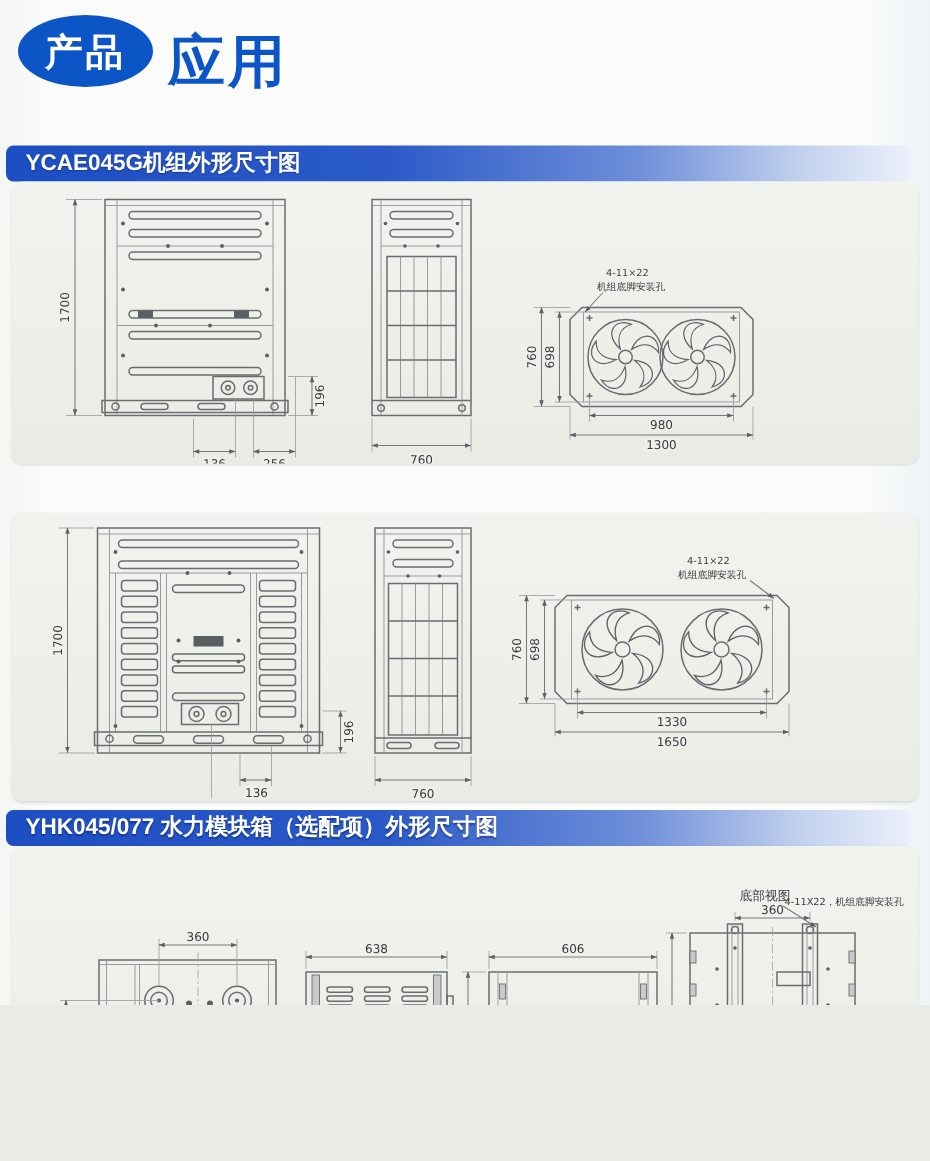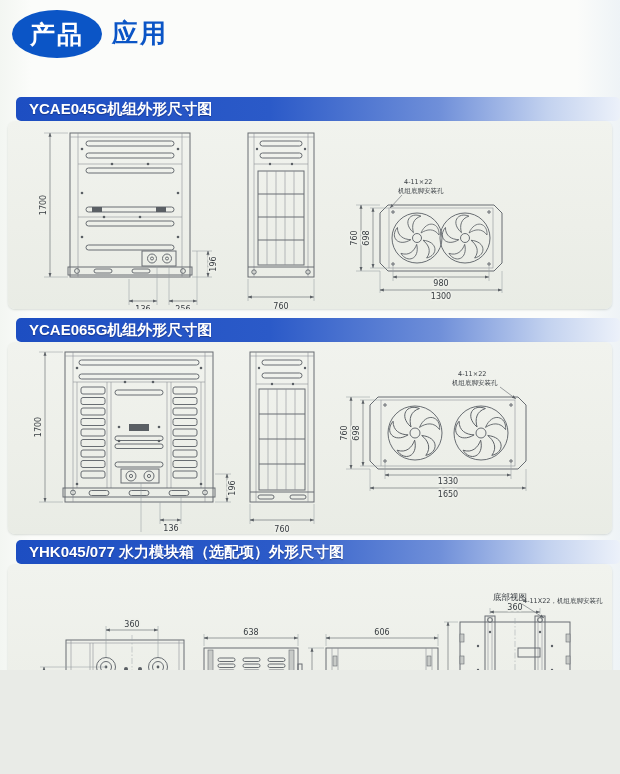--- a/index.html
+++ b/index.html
@@ -1,21 +1,21 @@
 <!DOCTYPE html>
 <html><head>
 <meta charset="utf-8">
 <style>
   html,body{margin:0;padding:0;background:#e9ebe7;}
   #page{position:relative;width:620px;height:670px;background:linear-gradient(90deg,#f3f6f2 0%,#fbfcfa 5%,#fbfcfa 93%,#eef3f6 100%);overflow:hidden;font-family:"Liberation Sans",sans-serif;}
   
   .badge{position:absolute;left:12px;top:10px;width:90px;height:48px;background:#0b55c6;border-radius:50%/50%;display:flex;align-items:center;justify-content:center;color:#fff;font-size:25px;font-weight:bold;letter-spacing:2px;}
-  .badge-suffix{position:absolute;left:112px;top:16px;color:#0b55c6;font-size:26px;font-weight:bold;letter-spacing:2px;}
+  .badge-suffix{position:absolute;left:112px;top:16px;color:#0b55c6;font-size:38px;font-weight:bold;letter-spacing:2px;}
   
-  .bar{position:absolute;left:16px;width:604px;height:24px;border-radius:5px;background:linear-gradient(90deg,#1d4ec2 0%,#2b5ac8 42%,#6f8fd9 70%,#c3d2ef 88%,#ecf1fa 100%);color:#fff;font-size:15px;font-weight:bold;line-height:24px;padding-left:13px;box-sizing:border-box;text-shadow:0 1px 1px rgba(0,0,40,.35);white-space:nowrap;}
+  .bar{position:absolute;left:4px;width:604px;height:24px;border-radius:5px;background:linear-gradient(90deg,#1d4ec2 0%,#2b5ac8 42%,#6f8fd9 70%,#c3d2ef 88%,#ecf1fa 100%);color:#fff;font-size:15px;font-weight:bold;line-height:24px;padding-left:13px;box-sizing:border-box;text-shadow:0 1px 1px rgba(0,0,40,.35);white-space:nowrap;}
   .bar1{top:97px;} .bar2{top:318px;} .bar3{top:540px;}
   
   .panel{position:absolute;left:8px;width:604px;background:linear-gradient(180deg,#f1f3ee 0%,#edefe9 55%,#e9ece5 100%);border-radius:7px;box-shadow:0 1px 2px rgba(120,130,120,.25);}
   .panel1{top:121px;height:188px;} .panel2{top:342px;height:192px;} .panel3{top:564px;height:206px;}
   svg{display:block;}
   
   .ln{fill:none;stroke:#686d72;stroke-width:1;}
   .lnt{fill:none;stroke:#8d9297;stroke-width:.6;}
   .fb{fill:none;stroke:#5c6166;stroke-width:.8;}
   .dk{fill:#5a5f64;stroke:none;}
@@ -179,23 +179,20 @@
         <line x1="0" y1="85" x2="122" y2="85" class="dim"></line>
         <text class="dtxt" x="61" y="94">1300</text>
 
         <text class="ntxt" x="24" y="-21">4-11×22</text>
         <text class="ntxt" x="18" y="-12">机组底脚安装孔</text>
         <line x1="22" y1="-10" x2="10" y2="3" class="lead"></line>
       </g>
     </svg>
   </div>
 
-  <div class="bar bar2">
-    <span>YCAE065G机组外形尺寸图</span>
-  </div>
   <div class="panel panel2">
     <svg width="604" height="192" viewBox="0 0 604 192">
 
       <g transform="translate(57,10)">
         <rect x="0" y="0" width="148" height="150" class="ln"></rect>
         <line x1="8" y1="0" x2="8" y2="150" class="lnt"></line>
         <line x1="140" y1="0" x2="140" y2="150" class="lnt"></line>
         <line x1="0" y1="4" x2="148" y2="4" class="lnt"></line>
         <rect x="14" y="8" width="120" height="5" rx="2.5" class="ln"></rect>
         <rect x="14" y="22" width="120" height="5" rx="2.5" class="ln"></rect>

